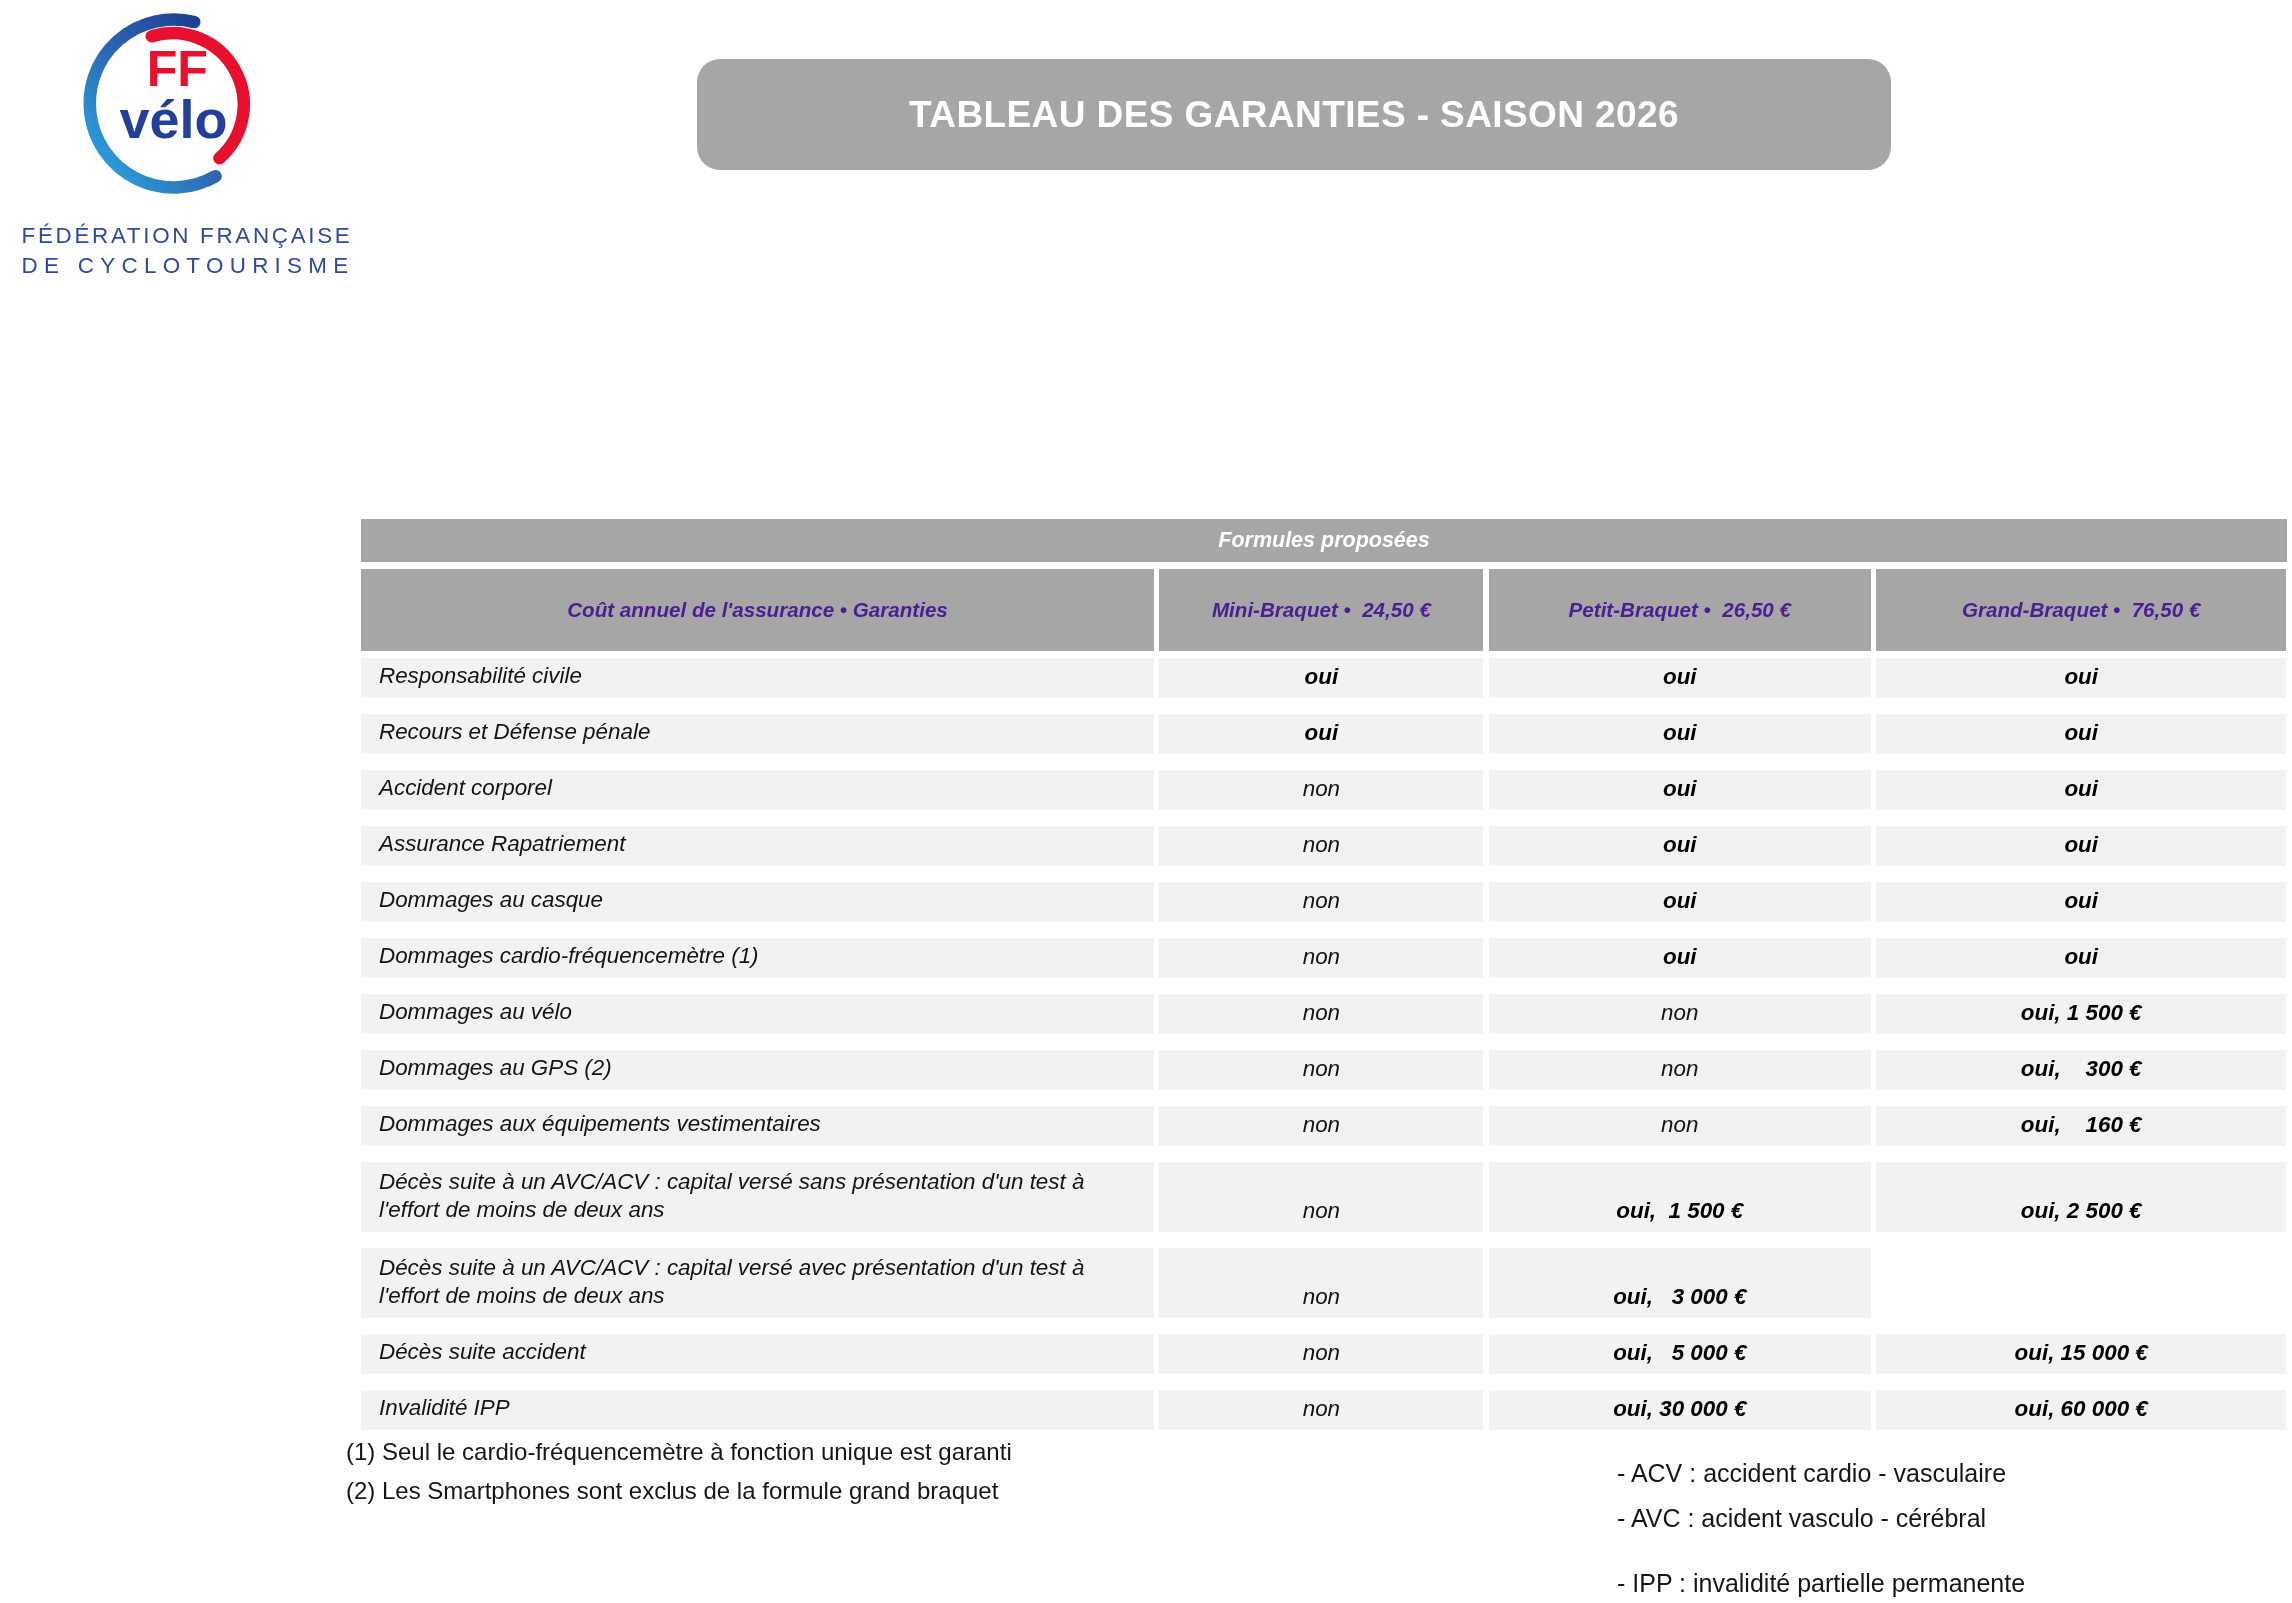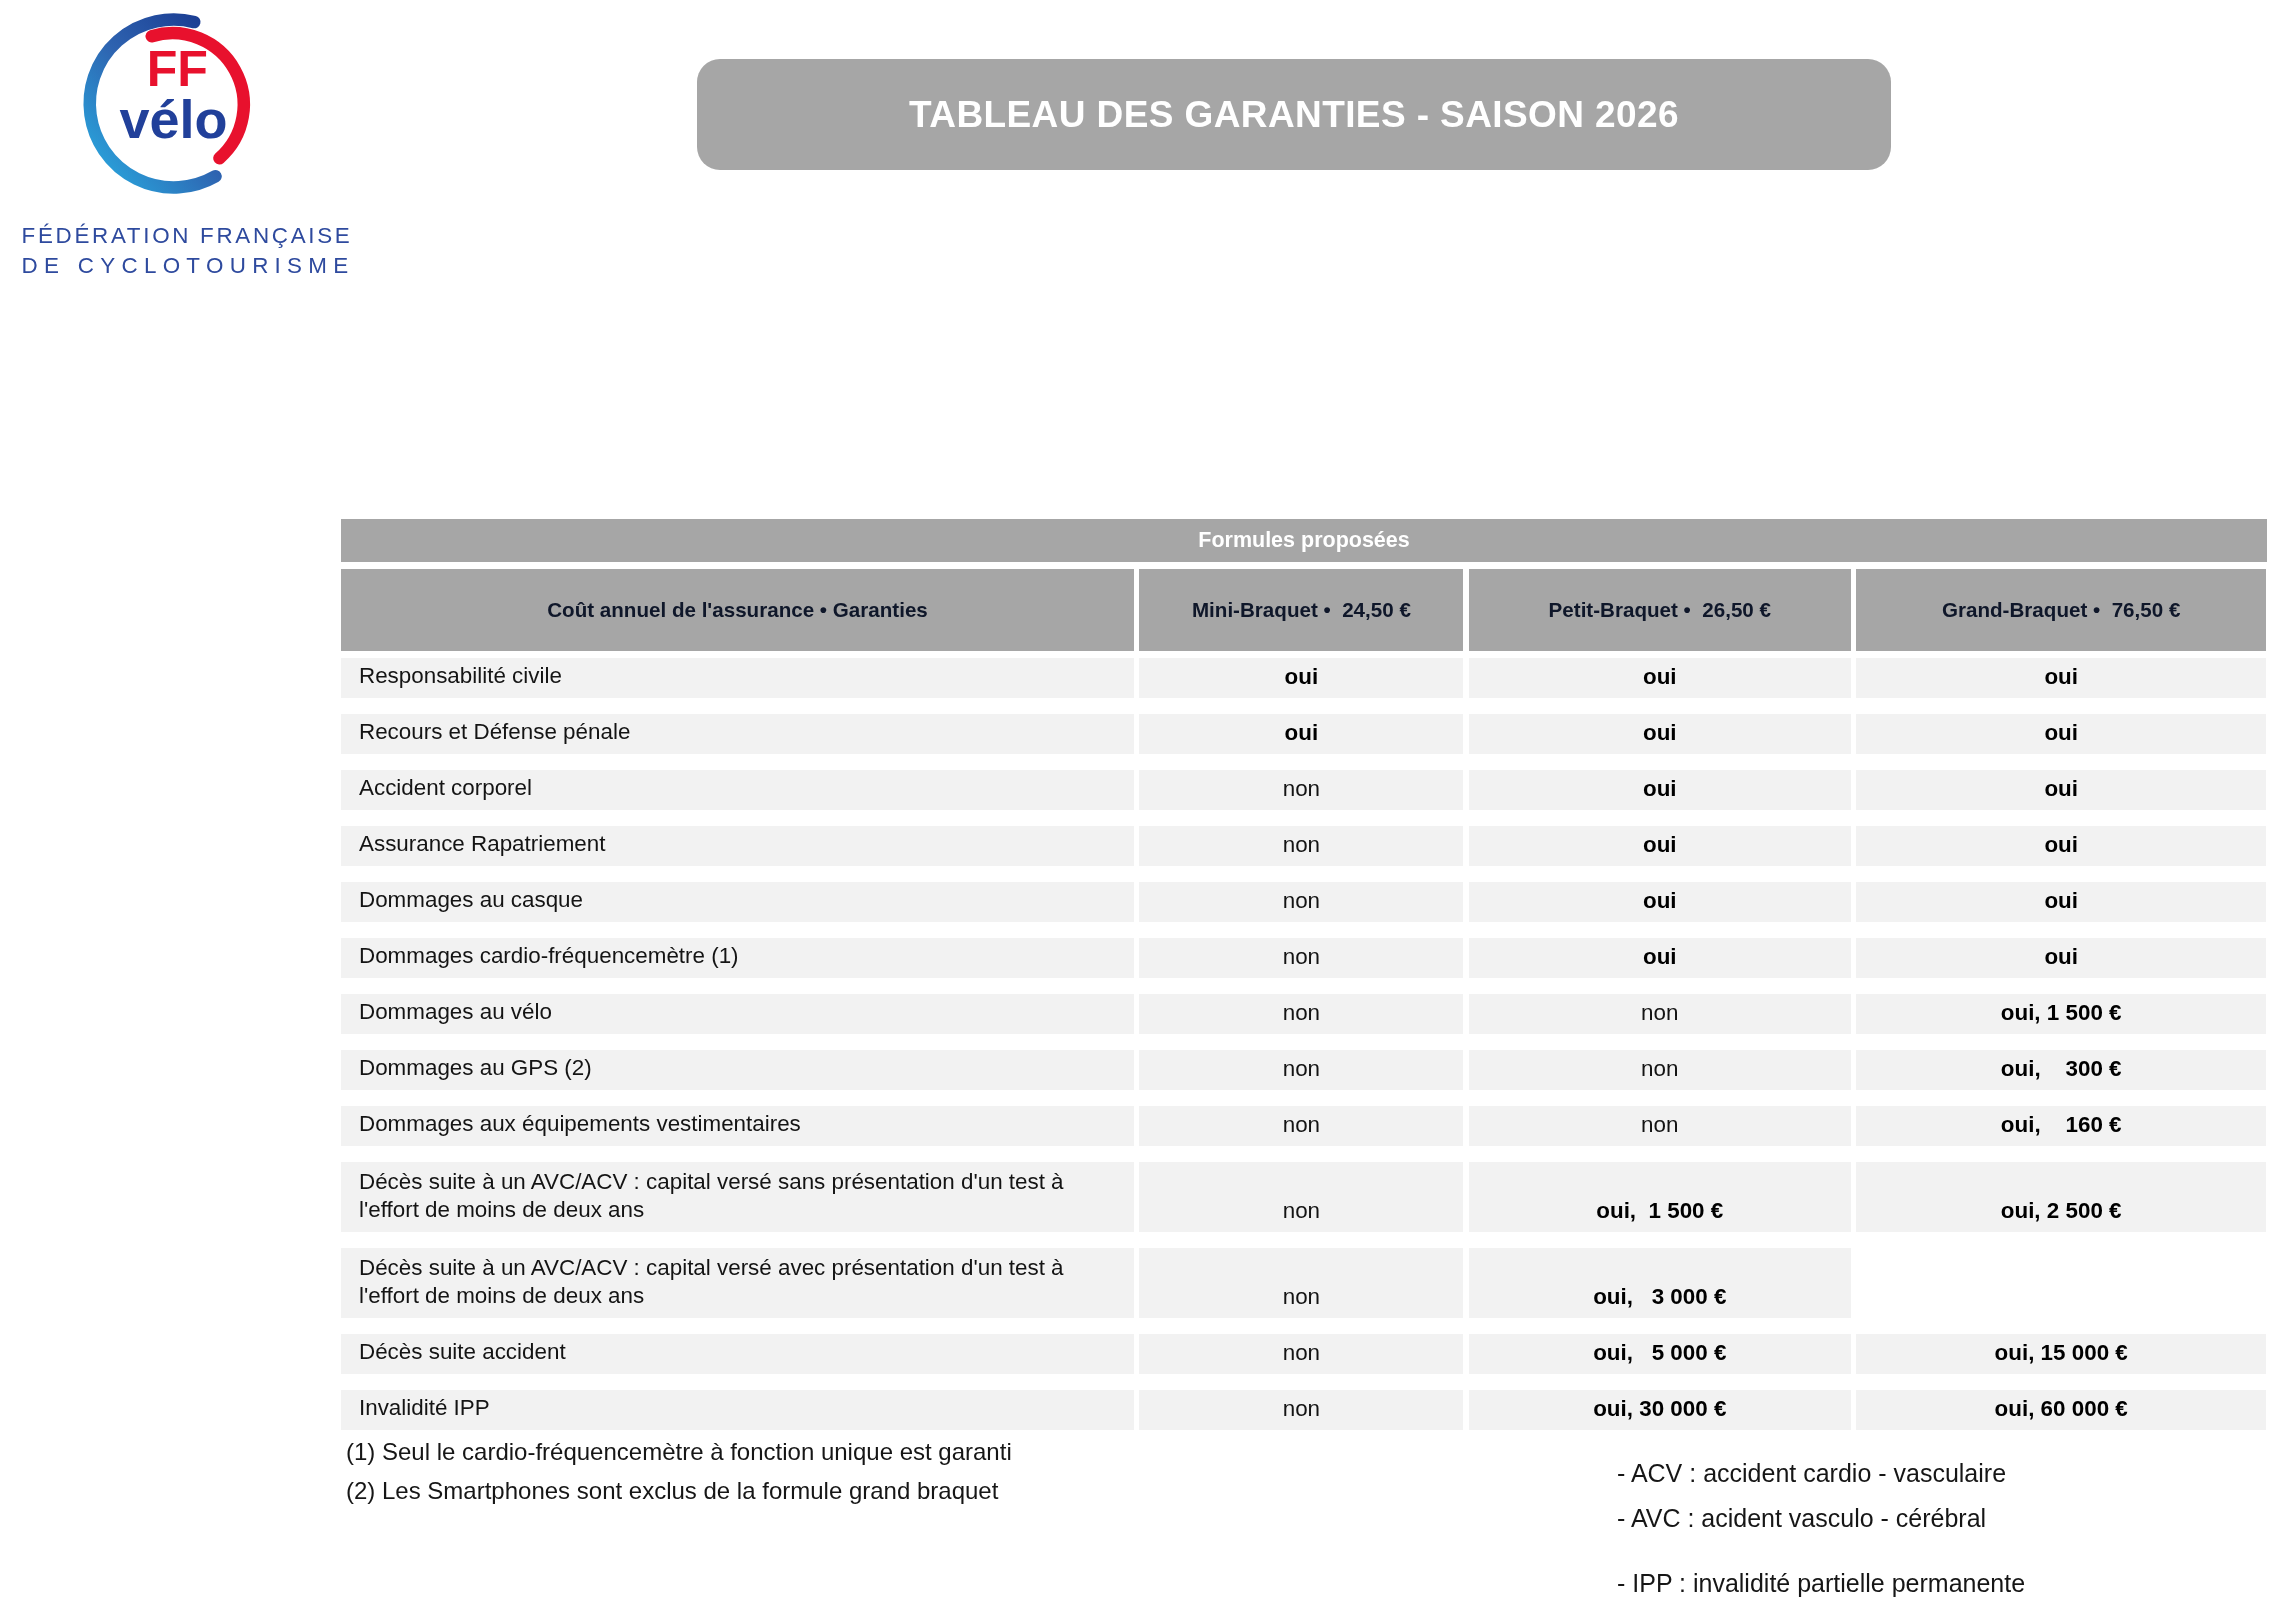--- a/index.html
+++ b/index.html
@@ -22,29 +22,29 @@
   .banner{
     position:absolute;left:697px;top:59px;width:1194px;height:111px;
     background:#a6a6a6;border-radius:23px;
     display:flex;align-items:center;justify-content:center;
   }
   .banner .title{
     color:#ffffff;font-size:37px;font-weight:bold;letter-spacing:0.4px;white-space:nowrap;
   }
 
   
-  .gtable{position:absolute;left:341px;top:519px;width:1926px;}
+  .gtable{position:absolute;left:361px;top:519px;width:1926px;font-style:italic;}
   .band{
     height:43px;background:#a6a6a6;margin-bottom:7.2px;
     display:flex;align-items:center;justify-content:center;
     color:#fff;font-weight:bold;font-size:21.5px;
   }
   .cols{display:grid;grid-template-columns:793px 324px 382px 410px;column-gap:5.4px;margin-bottom:7.2px;}
   .colhdr{
-    height:82px;background:#a6a6a6;color:#0f172a;font-weight:bold;font-size:20.6px;
+    height:82px;background:#a6a6a6;color:#4c1d95;font-weight:bold;font-size:20.6px;
     display:flex;align-items:center;justify-content:center;text-align:center;
     white-space:pre-wrap;
   }
   .rows{display:flex;flex-direction:column;gap:16px;}
   .trow{display:grid;grid-template-columns:793px 324px 382px 410px;column-gap:5.4px;height:40px;}
   .trow.tall{height:70px;}
   .cell{background:#f2f2f2;display:flex;align-items:flex-end;padding-bottom:8px;box-sizing:border-box;}
   .cell.label{padding-left:18px;padding-right:14.3px;font-size:22.4px;line-height:28px;color:#141414;}
   .cell.val{justify-content:center;text-align:right;font-size:22.4px;color:#141414;white-space:pre-wrap;}
   .cell.val.b{font-weight:bold;color:#000;}

